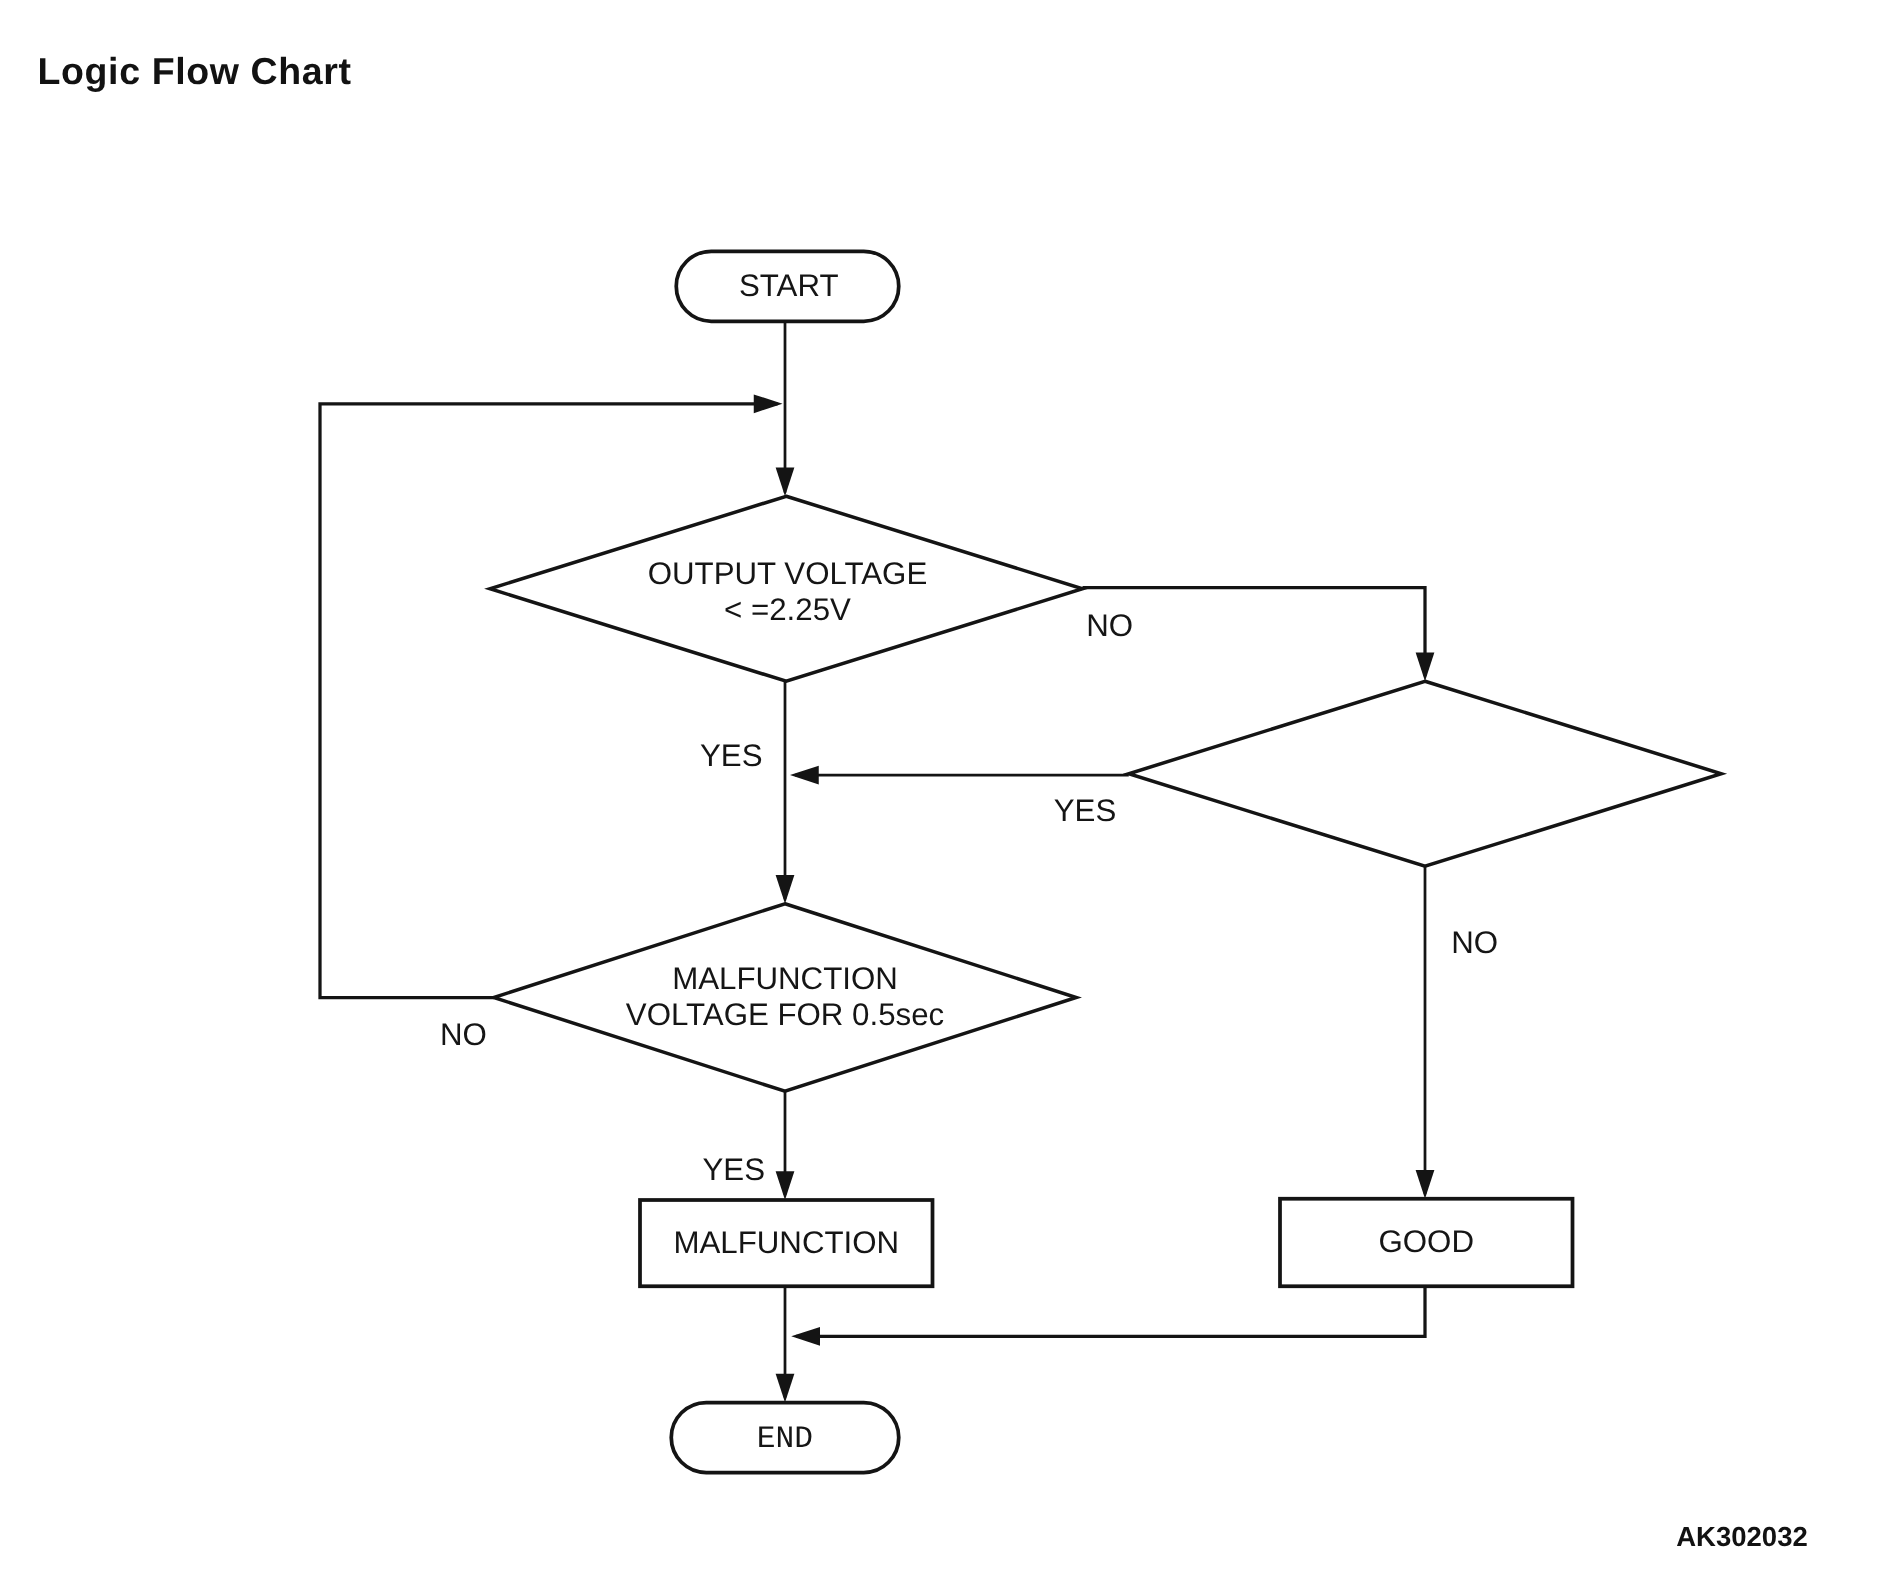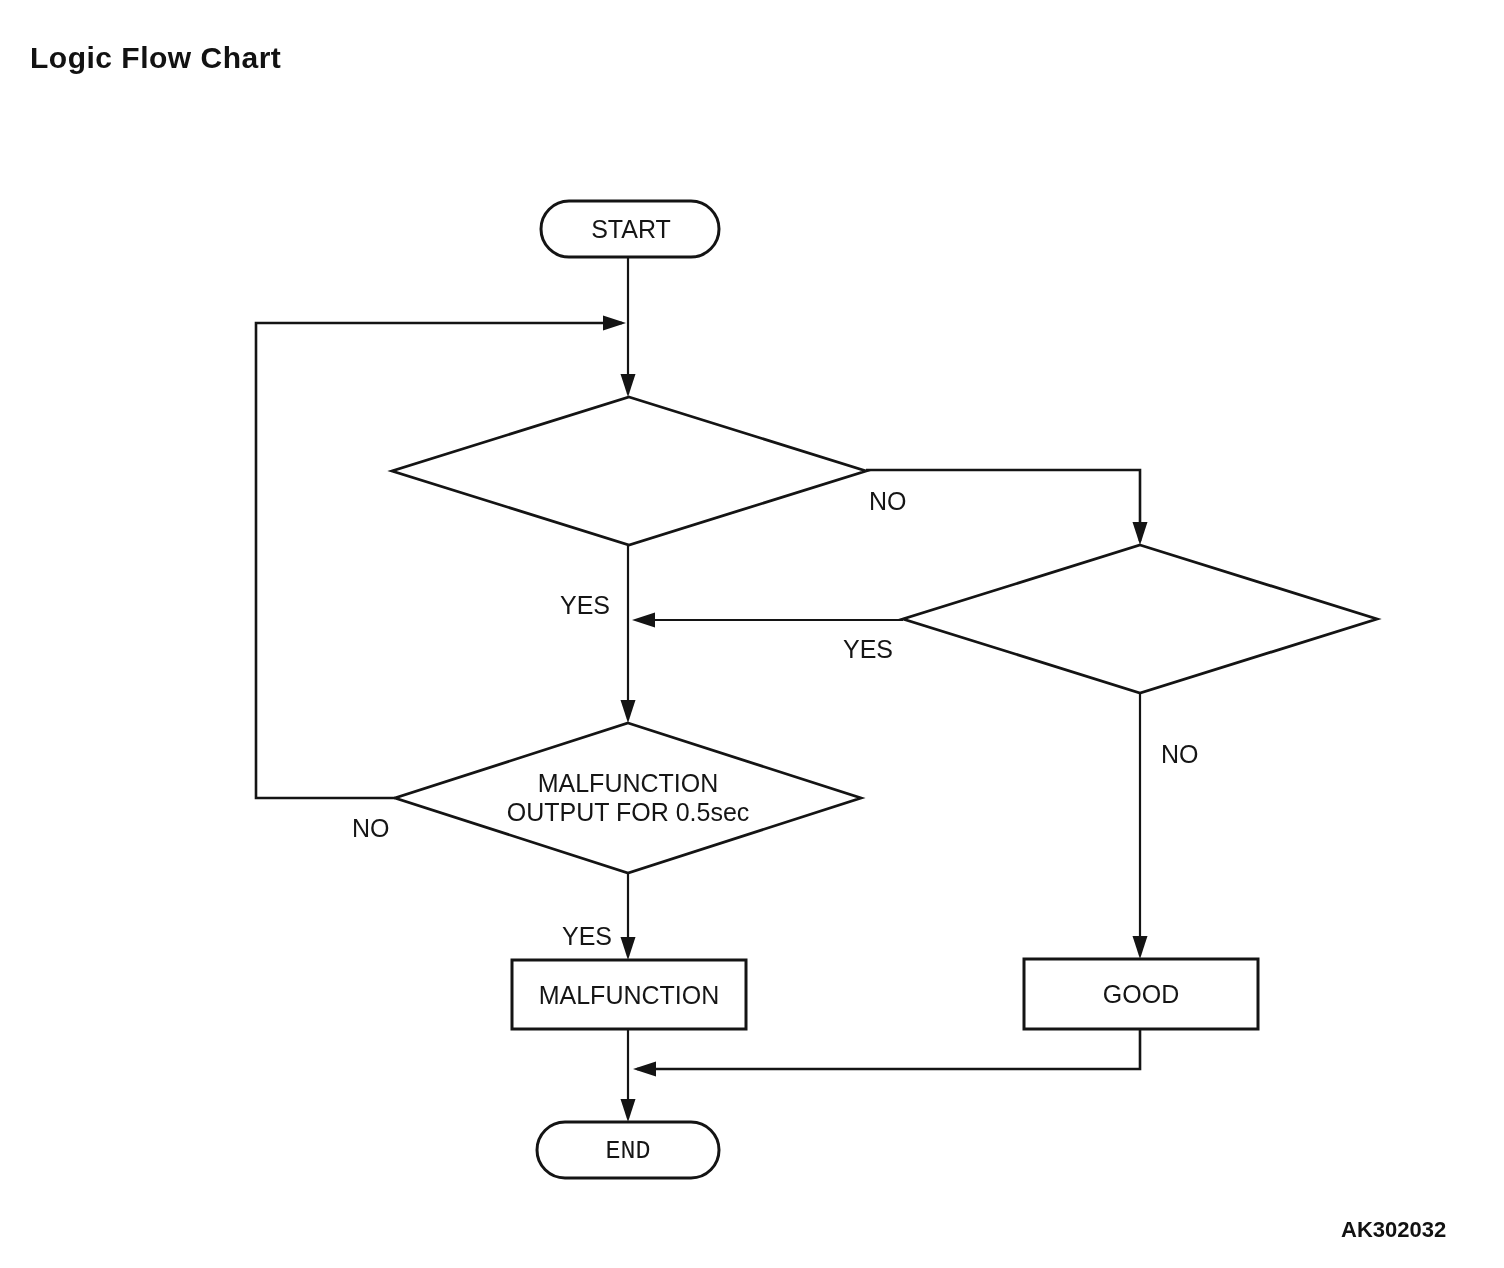--- a/index.html
+++ b/index.html
@@ -89,25 +89,29 @@
     <polygon class="shape" points="629,397 866,471 629,545 392,471" style="stroke-width:2.8px"></polygon>
     <polygon class="shape" points="1140,545 1377,619 1140,693 903,619" style="stroke-width:2.8px"></polygon>
     <polygon class="shape" points="628,723 861,798 628,873 395,798" style="stroke-width:2.8px"></polygon>
     <rect class="shape" x="512" y="960" width="234" height="69" style="stroke-width:3px"></rect>
     <rect class="shape" x="1024" y="959" width="234" height="70" style="stroke-width:3px"></rect>
     <rect class="shape" x="537" y="1122" width="182" height="56" rx="28" ry="28" style="stroke-width:3px"></rect>
   </svg>
 
   <div class="node-label" style="left:631px; top:229px;">START</div>
 
+  <div class="node-label" style="left:630px; top:474px;">
+    <div>OUTPUT VOLTAGE</div>
+    <div>&lt; =2.25V</div>
+  </div>
 
 
   <div class="node-label" style="left:628px; top:798px;">
     <div>MALFUNCTION</div>
-    <div>OUTPUT FOR 0.5sec</div>
+    <div>VOLTAGE FOR 0.5sec</div>
   </div>
 
   <div class="node-label" style="left:629px; top:995px;">MALFUNCTION</div>
 
   <div class="node-label" style="left:1141px; top:994px;text-align:right;">GOOD</div>
 
   <div class="node-label" style="left:628px; top:1151px;font-family:Liberation Mono, monospace;">END</div>
 
   <div class="edge-label" style="left:869px; top:440px;">NO</div>
   <div class="edge-label" style="left:560px; top:544px;">YES</div>

